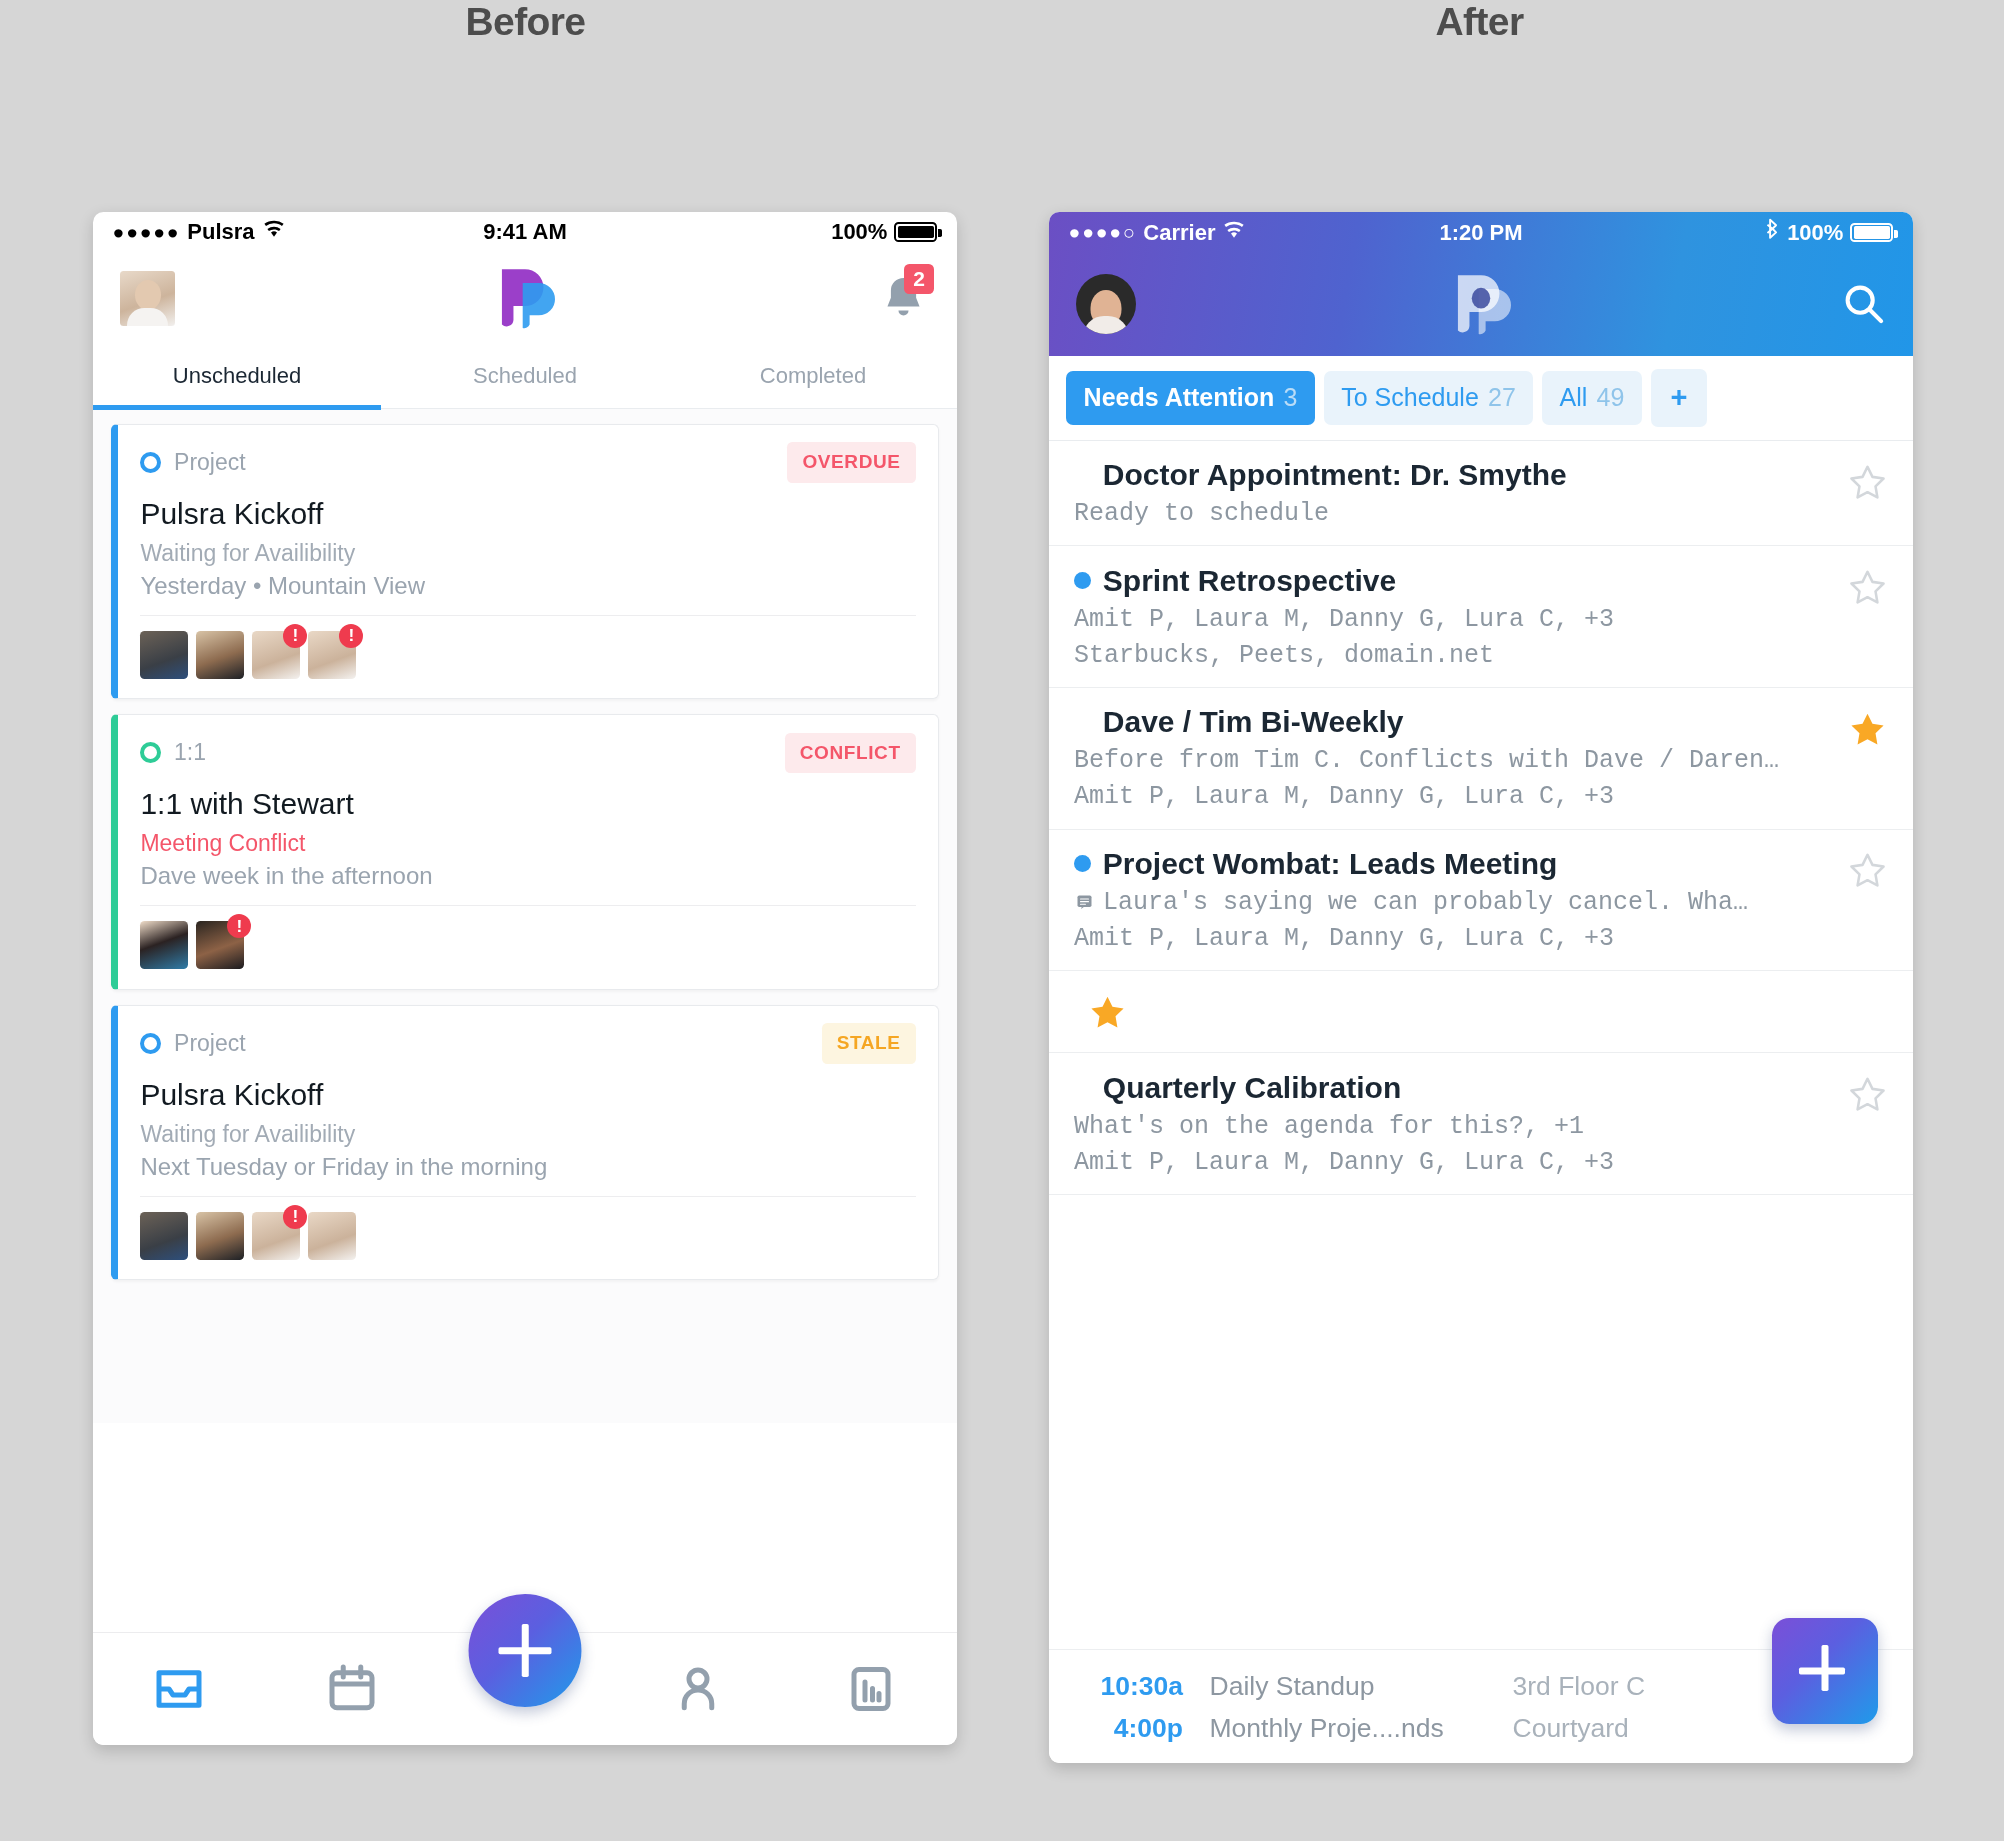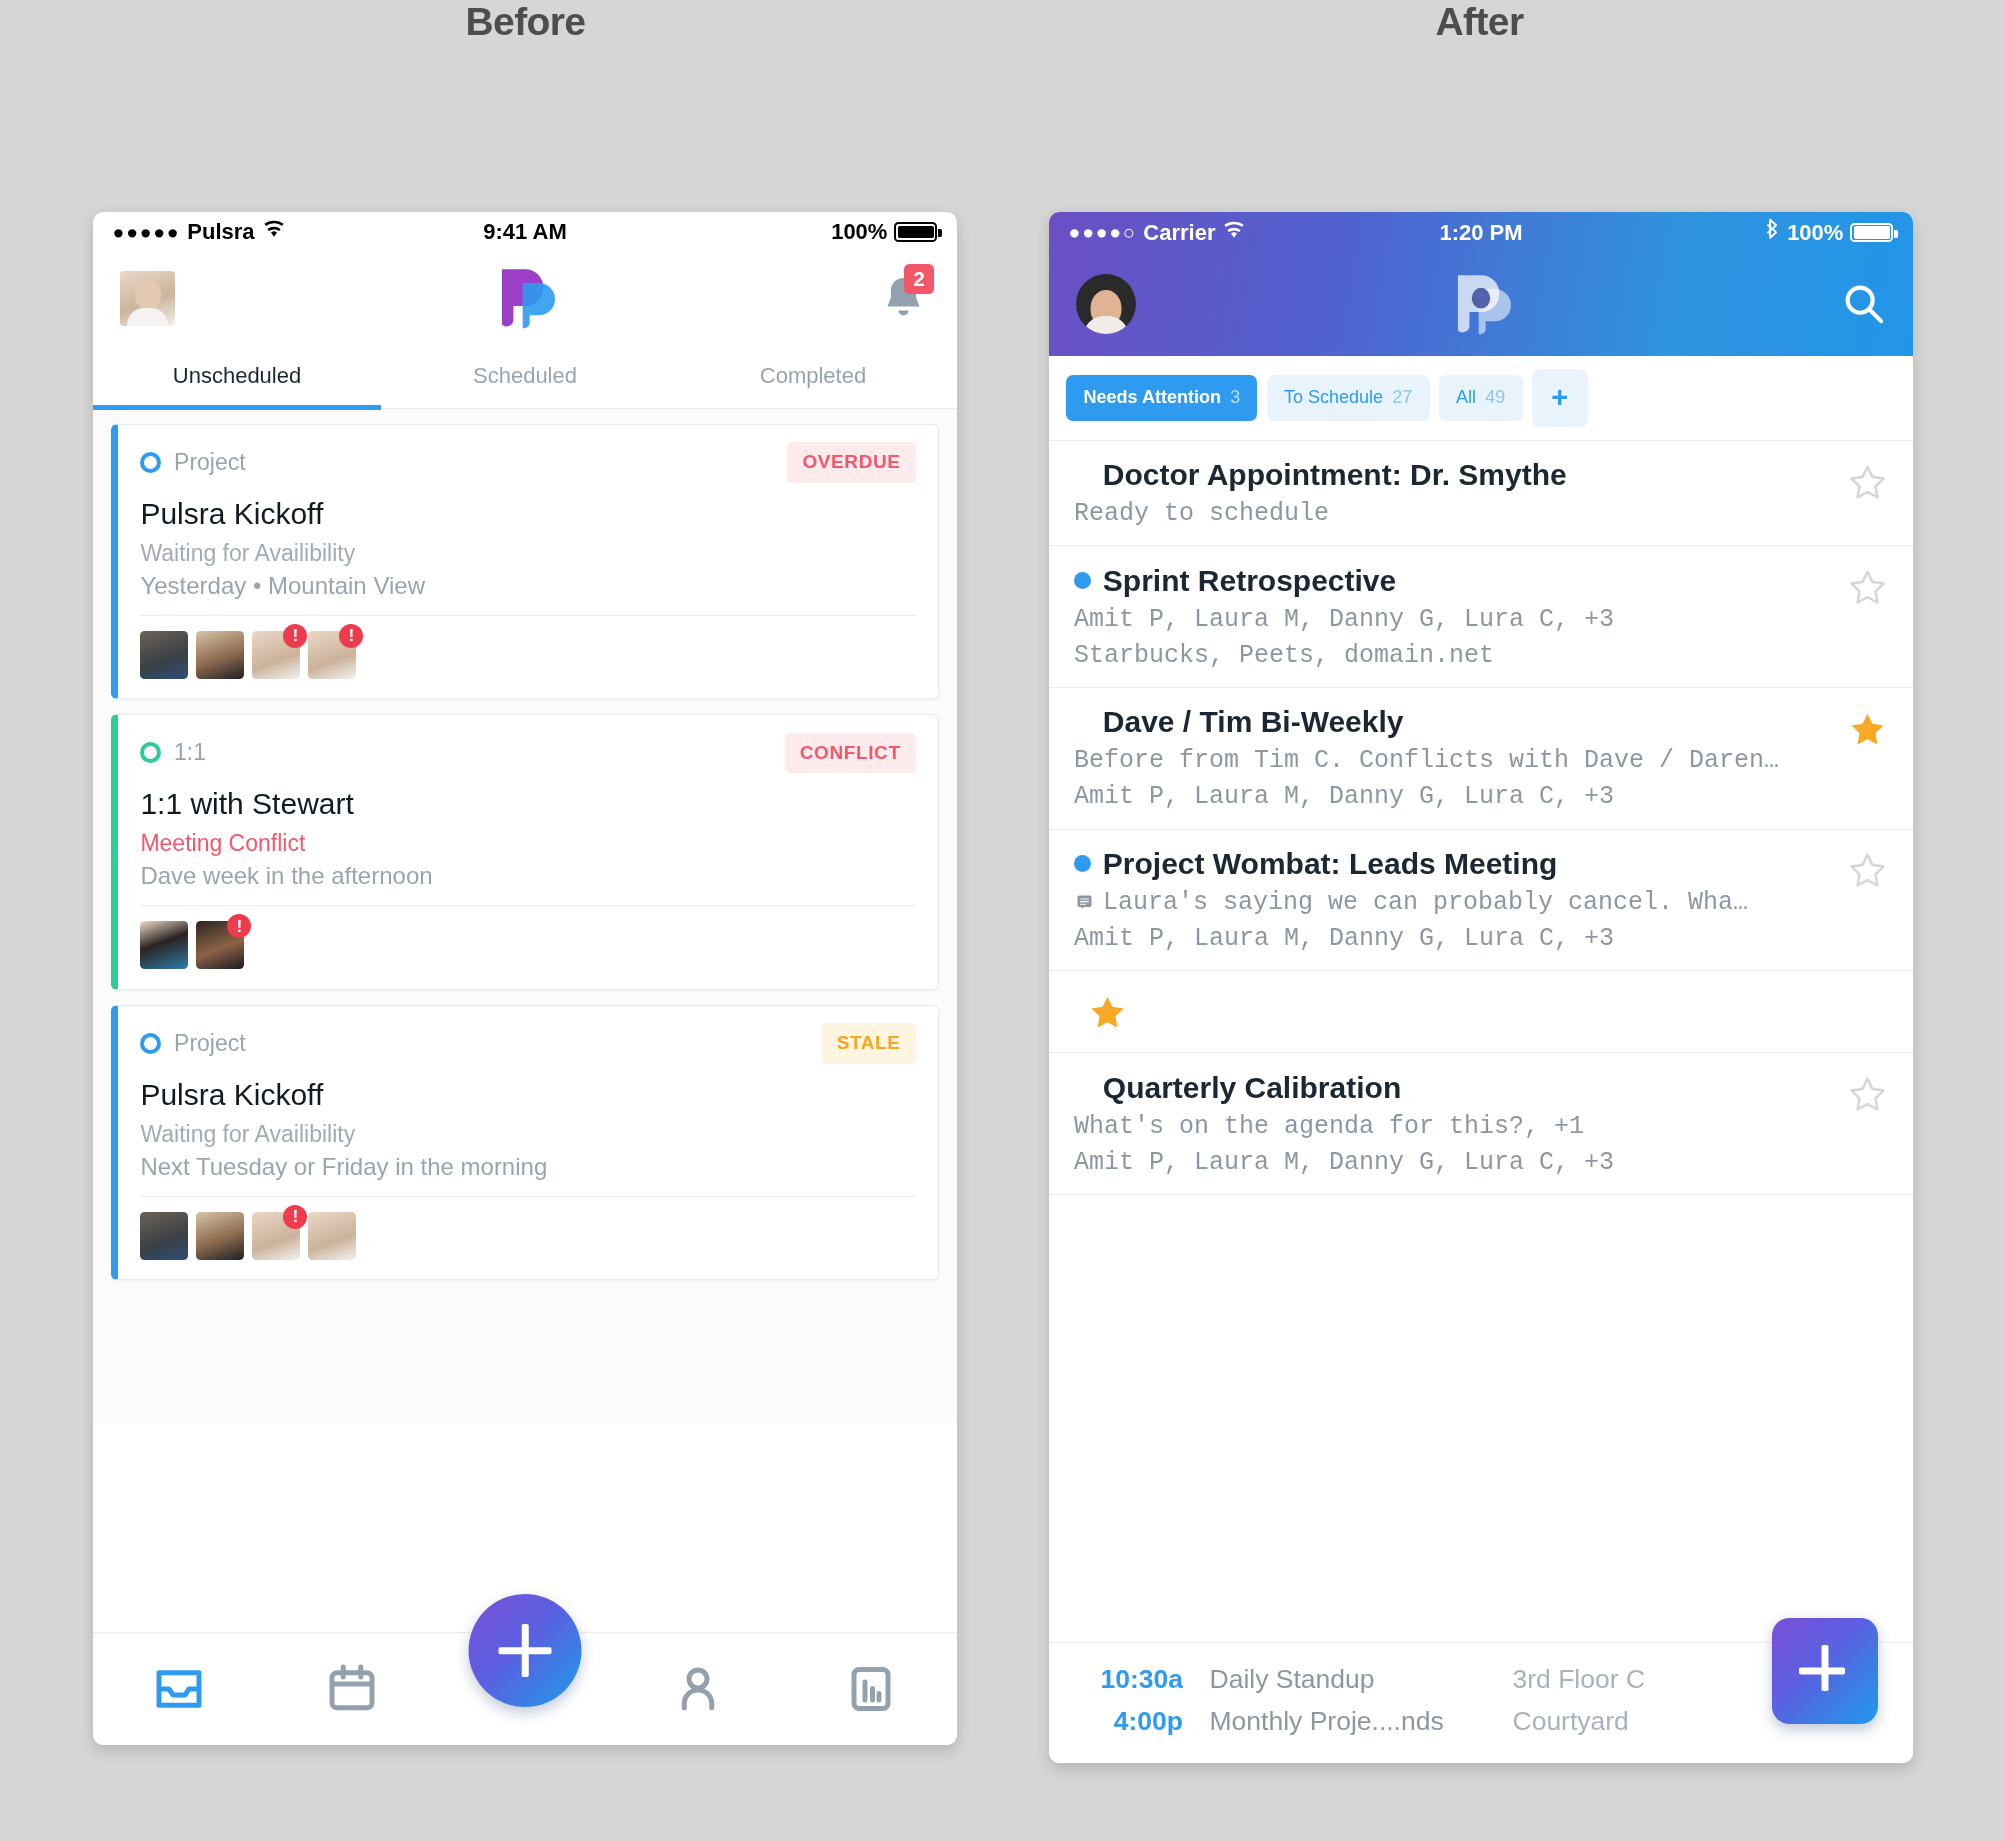--- a/index.html
+++ b/index.html
@@ -181,21 +181,21 @@
     width:46px;height:21px;border-radius:23px 23px 0 0;background:#f1ece8;
   }
   .search-ico{ margin-left:auto; width:47px; height:47px; }
 
   
   .chips{
     display:flex; gap:9.2px; padding:12.7px 16px 12.7px 17.3px; background:#fff;
     border-bottom:1.7px solid #e9ecef; align-items:center;
   }
   .chip{
-    padding:12.7px 17.3px;border-radius:7px;font-size:18px;
+    padding:12.7px 17.3px;border-radius:7px;font-size:25px;
     background:#e9f3fb;color:#2e9bf0;white-space:nowrap;display:flex;gap:9.2px;align-items:center;
   }
   .chip .cnt{ color:#8fc4ea; }
   .chip.active{ background:#2e9bf0; color:#fff; font-weight:bold; }
   .chip.active .cnt{ color:#b9dcf7; font-weight:normal; }
   .chip.plus-chip{ padding:12.7px 19.6px; font-weight:bold; font-size:29px; }
 
   
   .alist{ background:#fff; }
   .arow{
@@ -211,21 +211,21 @@
   .bluedot.hidden{ visibility:hidden; }
   .arow-title{ font-size:30px; font-weight:bold; color:#1b2733; white-space:nowrap; overflow:hidden; text-overflow:ellipsis; }
   .arow-line{ font-size:25px; color:#8d97a1; margin-top:7px; white-space:nowrap; overflow:hidden; text-overflow:ellipsis;font-family:Liberation Mono, monospace; }
   .arow-line.indent{ padding-left:29px; position:relative; }
   .msg-ico{ position:absolute; left:0; top:4.6px; }
   .star{ flex:0 0 auto; margin-left:12.7px; margin-top:3.5px; }
 
   
   .sched{
     position:absolute;left:0;right:0;bottom:0;background:#fff;
-    border-top:1.7px solid #eceef0; padding:15px 0 20px 0; overflow:hidden;
+    border-top:1.7px solid #eceef0; padding:15px 0 13px 0; overflow:hidden;
   }
   .sched-row{ display:flex; align-items:center; padding:5.8px 0 5.8px 25px; }
   .sched-time{ width:109px; font-size:26.5px; font-weight:bold; color:#2e9bf0; text-align:right; flex:0 0 auto;}
   .sched-name{ margin-left:26.5px; width:288px; font-size:26.5px; color:#8d97a1; white-space:nowrap; overflow:hidden; flex:0 0 auto;}
   .sched-loc{ margin-left:15px; font-size:26.5px; color:#a9b2bb; white-space:nowrap; overflow:hidden; }
   .fab-square{
     position:absolute;right:35px;bottom:39px;width:106px;height:106px;border-radius:17.3px;
     background:linear-gradient(135deg,#7b4fd8 0%,#5b5fe0 42%,#1f9bea 100%);
     box-shadow:0 5.8px 14px rgba(40,60,120,0.28);
     display:flex;align-items:center;justify-content:center;z-index:20;

